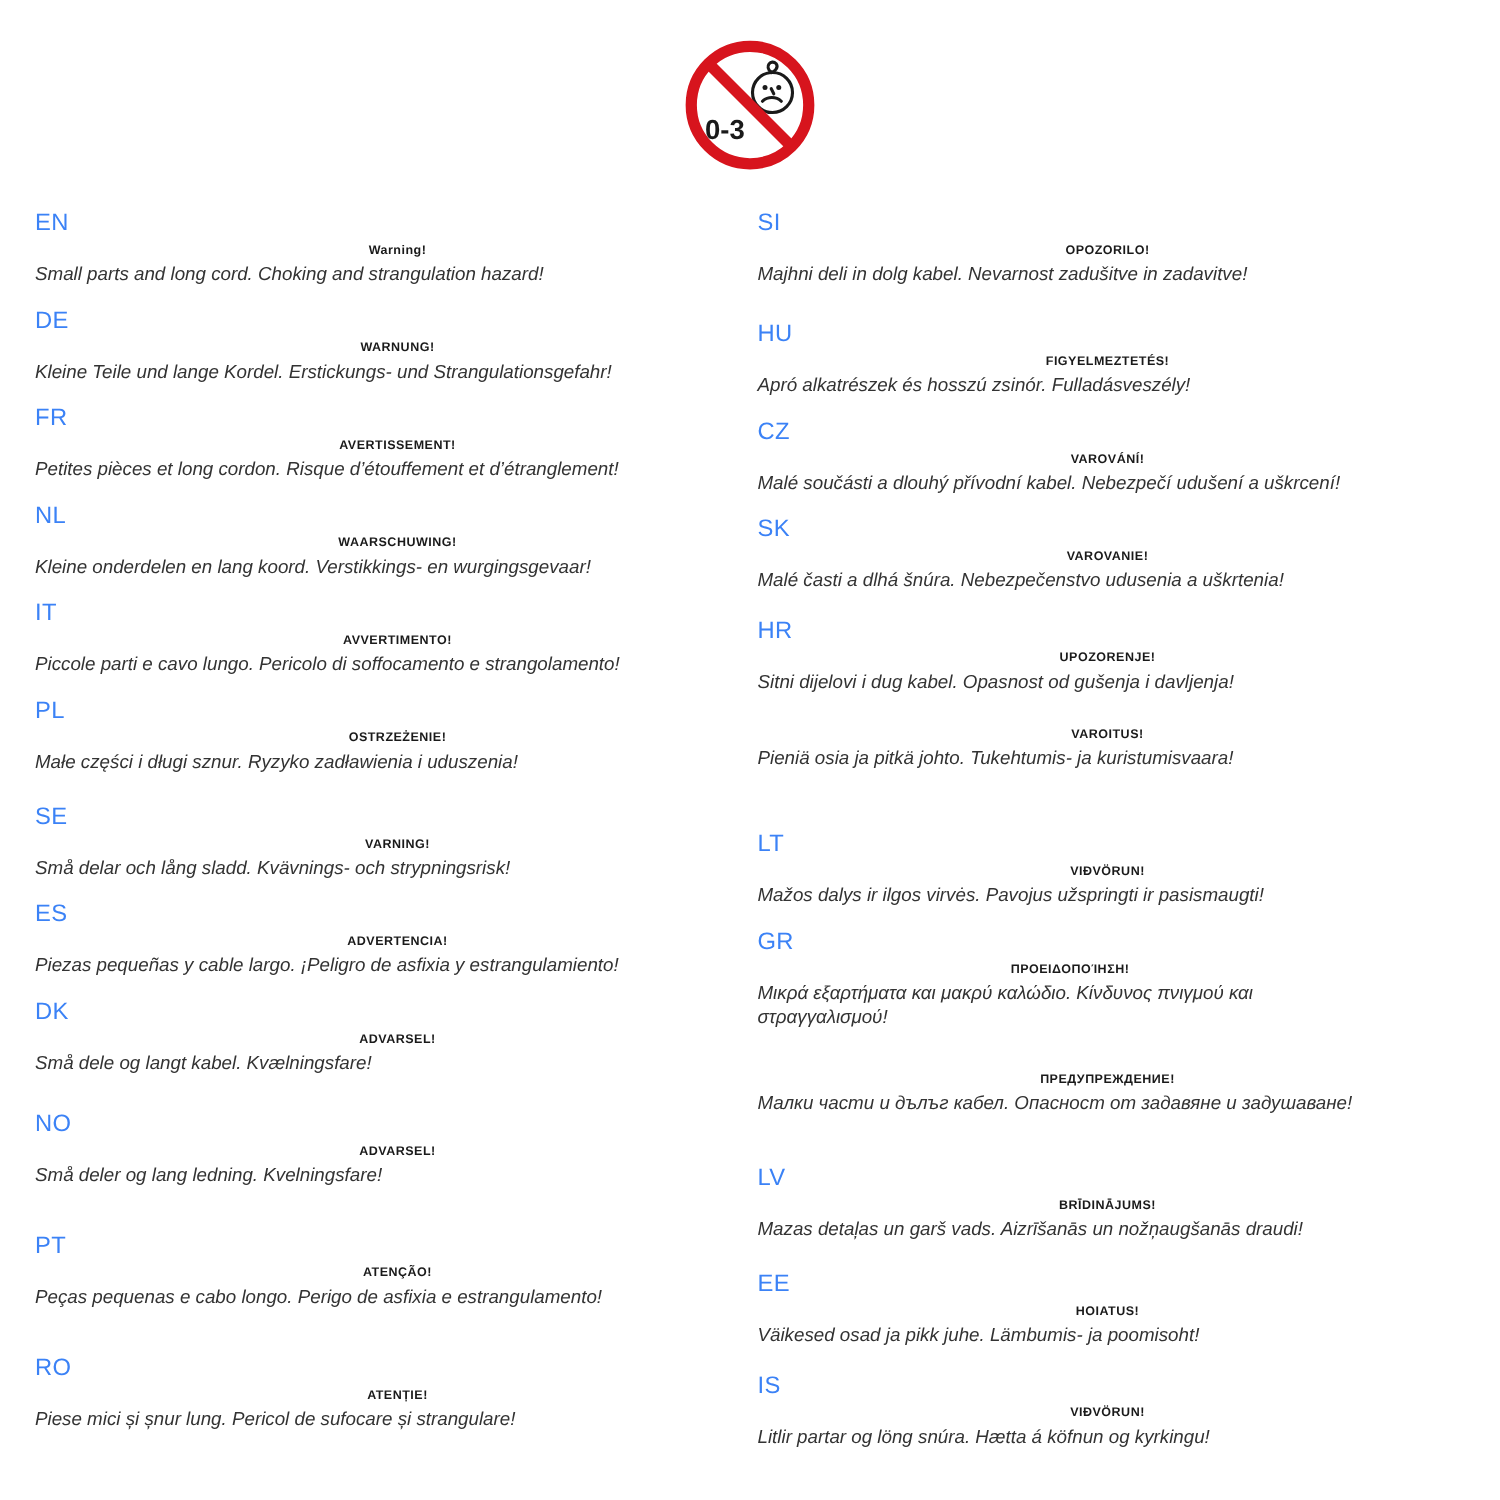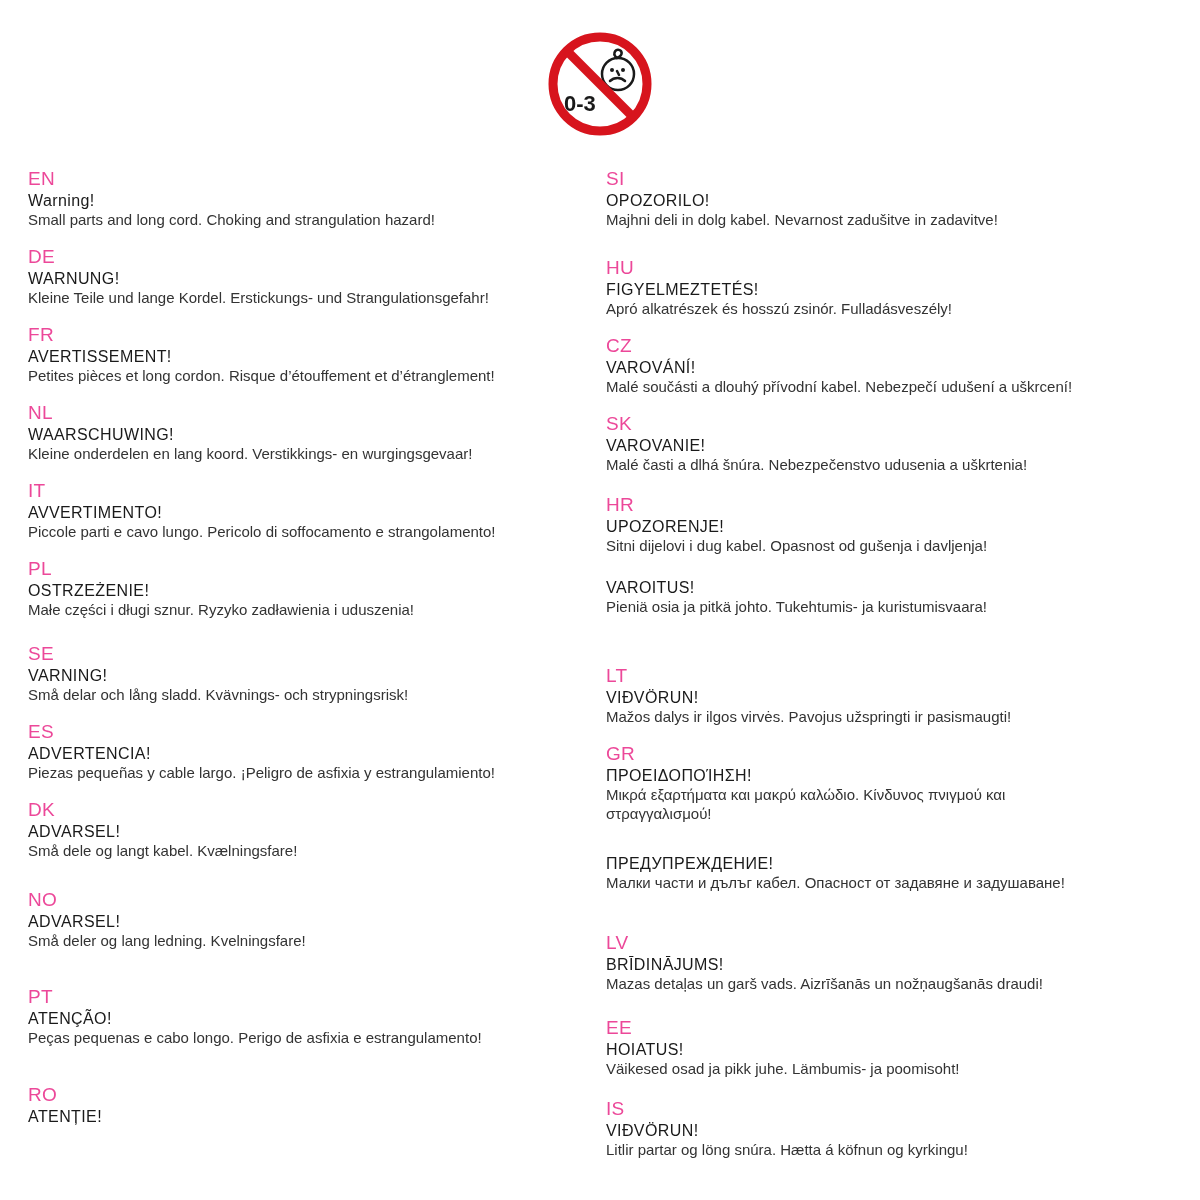--- a/index.html
+++ b/index.html
@@ -1,22 +1,22 @@
 <!DOCTYPE html>
 <html><head>
 <meta charset="utf-8">
 <style>
   html, body { margin: 0; padding: 0; background: #ffffff; }
   body { width: 1200px; height: 1200px; position: relative; overflow: hidden;
          font-family: "Liberation Sans", "DejaVu Sans", sans-serif; color: #1a1a1a; }
   .logo { position: absolute; left: 547px; top: 31px; width: 106px; height: 106px; }
   .block { position: absolute; width: 580px; }
-  .code { font-size: 19px; line-height: 20px; font-weight: normal; color: #ec4899; letter-spacing: 0.3px; }
-  .title { font-size: 16px; line-height: 19px; font-weight: normal; color: #1a1a1a; letter-spacing: 0.4px; margin-top: 2px; }
-  .text { font-size: 15px; line-height: 19px; color: #333; }
+  .code { font-size: 19px; line-height: 20px; font-weight: normal; color: #3b82f6; letter-spacing: 0.3px; }
+  .title { font-size: 10px; line-height: 19px; font-weight: bold; color: #1a1a1a; letter-spacing: 0.4px; margin-top: 2px; text-align: center; }
+  .text { font-size: 15px; line-height: 19px; color: #333; font-style: italic; }
   .col-left { left: 28px; }
   .col-right { left: 606px; width: 560px; }
 </style>
 </head>
 <body>
 
 <div class="logo">
   <svg width="106" height="106" viewBox="0 0 106 106">
     <circle cx="53" cy="53" r="47" fill="#ffffff" stroke="#d7141d" stroke-width="9"></circle>
 
@@ -86,20 +86,21 @@
   <div class="text">Små deler og lang ledning. Kvelningsfare!</div>
 </div>
 <div class="block col-left" style="top:987px">
   <div class="code">PT</div>
   <div class="title">ATENÇÃO!</div>
   <div class="text">Peças pequenas e cabo longo. Perigo de asfixia e estrangulamento!</div>
 </div>
 <div class="block col-left" style="top:1085px">
   <div class="code">RO</div>
   <div class="title">ATENȚIE!</div>
+  <div class="text">Piese mici și șnur lung. Pericol de sufocare și strangulare!</div>
 </div>
 
 <div class="block col-right" style="top:169px">
   <div class="code">SI</div>
   <div class="title">OPOZORILO!</div>
   <div class="text">Majhni deli in dolg kabel. Nevarnost zadušitve in zadavitve!</div>
 </div>
 <div class="block col-right" style="top:258px">
   <div class="code">HU</div>
   <div class="title">FIGYELMEZTETÉS!</div>

